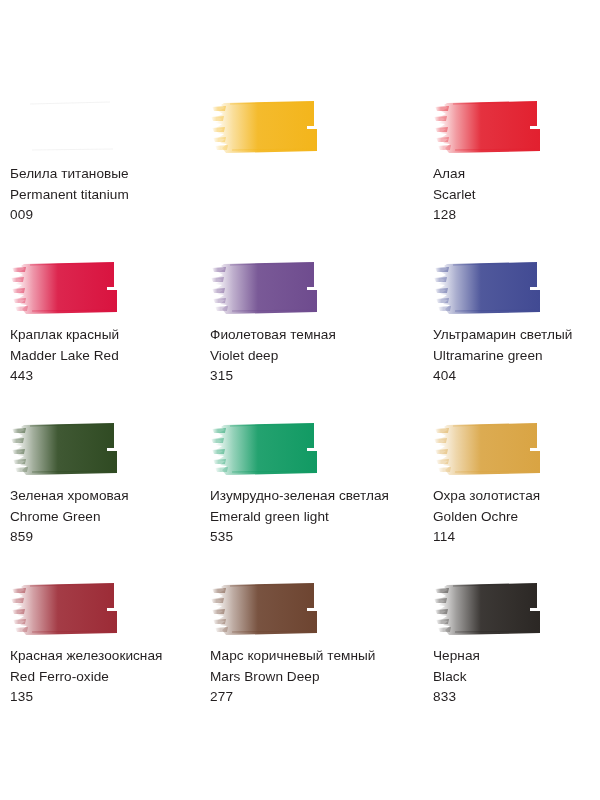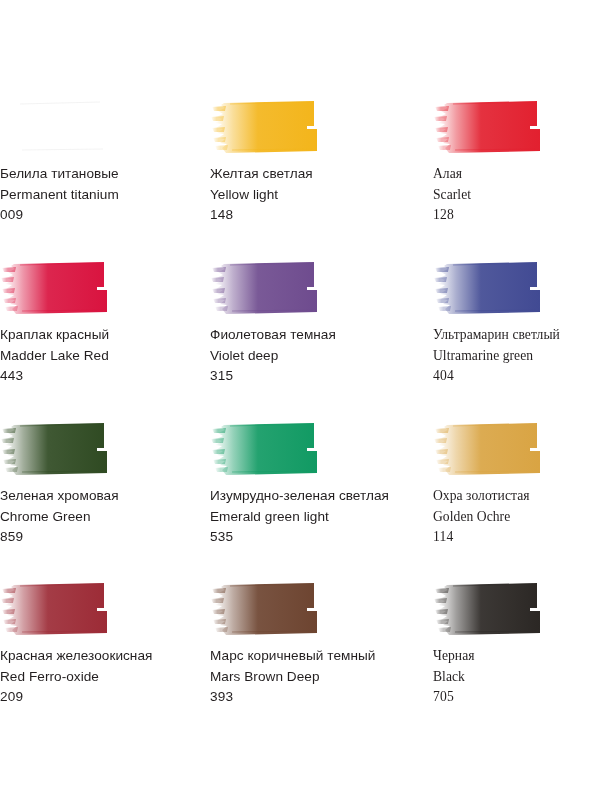--- a/index.html
+++ b/index.html
@@ -21,24 +21,25 @@
     padding: 98px 0 0 0;
   }
   .grid {
     display: grid;
     grid-template-columns: 205px 220px 175px;
     grid-template-rows: 161px 161px 160px 160px;
     width: 600px;
   }
   .cell {
     position: relative;
+    padding-left: 10px;
     box-sizing: border-box;
   }
   .cell.col2 { padding-left: 5px; }
-  .cell.col3 { padding-left: 8px; font-family: Liberation Serif, serif; }
+  .cell.col3 { padding-left: 8px; }
 
   .swatch {
     width: 120px;
     height: 57px;
     display: block;
   }
   .labels {
     margin-top: 9px;
     line-height: 20.5px;
   }
@@ -108,25 +109,20 @@
     <path d="M2,30 L15,29 L14,34 L4,34 Z" opacity="0.45"></path>
     <path d="M3,40 L16,39 L15,44 L5,44 Z" opacity="0.38"></path>
     <path d="M5,48 L18,47 L17,52 L7,52 Z" opacity="0.3"></path>
   </g>
   <g stroke="#f3b51b" stroke-width="0.8" fill="none" opacity="0.55">
     <path d="M20,6 L100,4"></path>
     <path d="M22,52 L103,51"></path>
   </g>
 </svg>
         </div>
-     <div class="labels">
-       <div class="name-ru">Желтая светлая</div>
-       <div class="name-en">Yellow light</div>
-       <div class="code">148</div>
-     </div>
       </div>
       <div class="cell col3">
         <div>
 <svg class="swatch" viewBox="0 0 120 57" preserveAspectRatio="none">
   <defs>
     <linearGradient id="fade2" x1="0" y1="0" x2="1" y2="0">
       <stop offset="0" stop-color="#e2202f" stop-opacity="0"></stop>
       <stop offset="0.18" stop-color="#e2202f" stop-opacity="0.45"></stop>
       <stop offset="0.42" stop-color="#e2202f" stop-opacity="0.92"></stop>
       <stop offset="1" stop-color="#e2202f" stop-opacity="1"></stop>
@@ -375,21 +371,21 @@
   </g>
   <g stroke="#9c2b36" stroke-width="0.8" fill="none" opacity="0.55">
     <path d="M20,6 L100,4"></path>
     <path d="M22,52 L103,51"></path>
   </g>
 </svg>
         </div>
      <div class="labels">
        <div class="name-ru">Красная железоокисная</div>
        <div class="name-en">Red Ferro-oxide</div>
-       <div class="code">209</div>
+       <div class="code">135</div>
      </div>
       </div>
       <div class="cell col2">
         <div>
 <svg class="swatch" viewBox="0 0 120 57" preserveAspectRatio="none">
   <defs>
     <linearGradient id="fade10" x1="0" y1="0" x2="1" y2="0">
       <stop offset="0" stop-color="#6d4430" stop-opacity="0"></stop>
       <stop offset="0.18" stop-color="#6d4430" stop-opacity="0.45"></stop>
       <stop offset="0.42" stop-color="#6d4430" stop-opacity="0.92"></stop>
@@ -408,21 +404,21 @@
   </g>
   <g stroke="#6d4430" stroke-width="0.8" fill="none" opacity="0.55">
     <path d="M20,6 L100,4"></path>
     <path d="M22,52 L103,51"></path>
   </g>
 </svg>
         </div>
      <div class="labels">
        <div class="name-ru">Марс коричневый темный</div>
        <div class="name-en">Mars Brown Deep</div>
-       <div class="code">393</div>
+       <div class="code">277</div>
      </div>
       </div>
       <div class="cell col3">
         <div>
 <svg class="swatch" viewBox="0 0 120 57" preserveAspectRatio="none">
   <defs>
     <linearGradient id="fade11" x1="0" y1="0" x2="1" y2="0">
       <stop offset="0" stop-color="#2b2724" stop-opacity="0"></stop>
       <stop offset="0.18" stop-color="#2b2724" stop-opacity="0.45"></stop>
       <stop offset="0.42" stop-color="#2b2724" stop-opacity="0.92"></stop>
@@ -441,17 +437,17 @@
   </g>
   <g stroke="#2b2724" stroke-width="0.8" fill="none" opacity="0.55">
     <path d="M20,6 L100,4"></path>
     <path d="M22,52 L103,51"></path>
   </g>
 </svg>
         </div>
      <div class="labels">
        <div class="name-ru">Черная</div>
        <div class="name-en">Black</div>
-       <div class="code">705</div>
+       <div class="code">833</div>
      </div>
       </div>
     </div>
 </div>
 
 </body></html>

